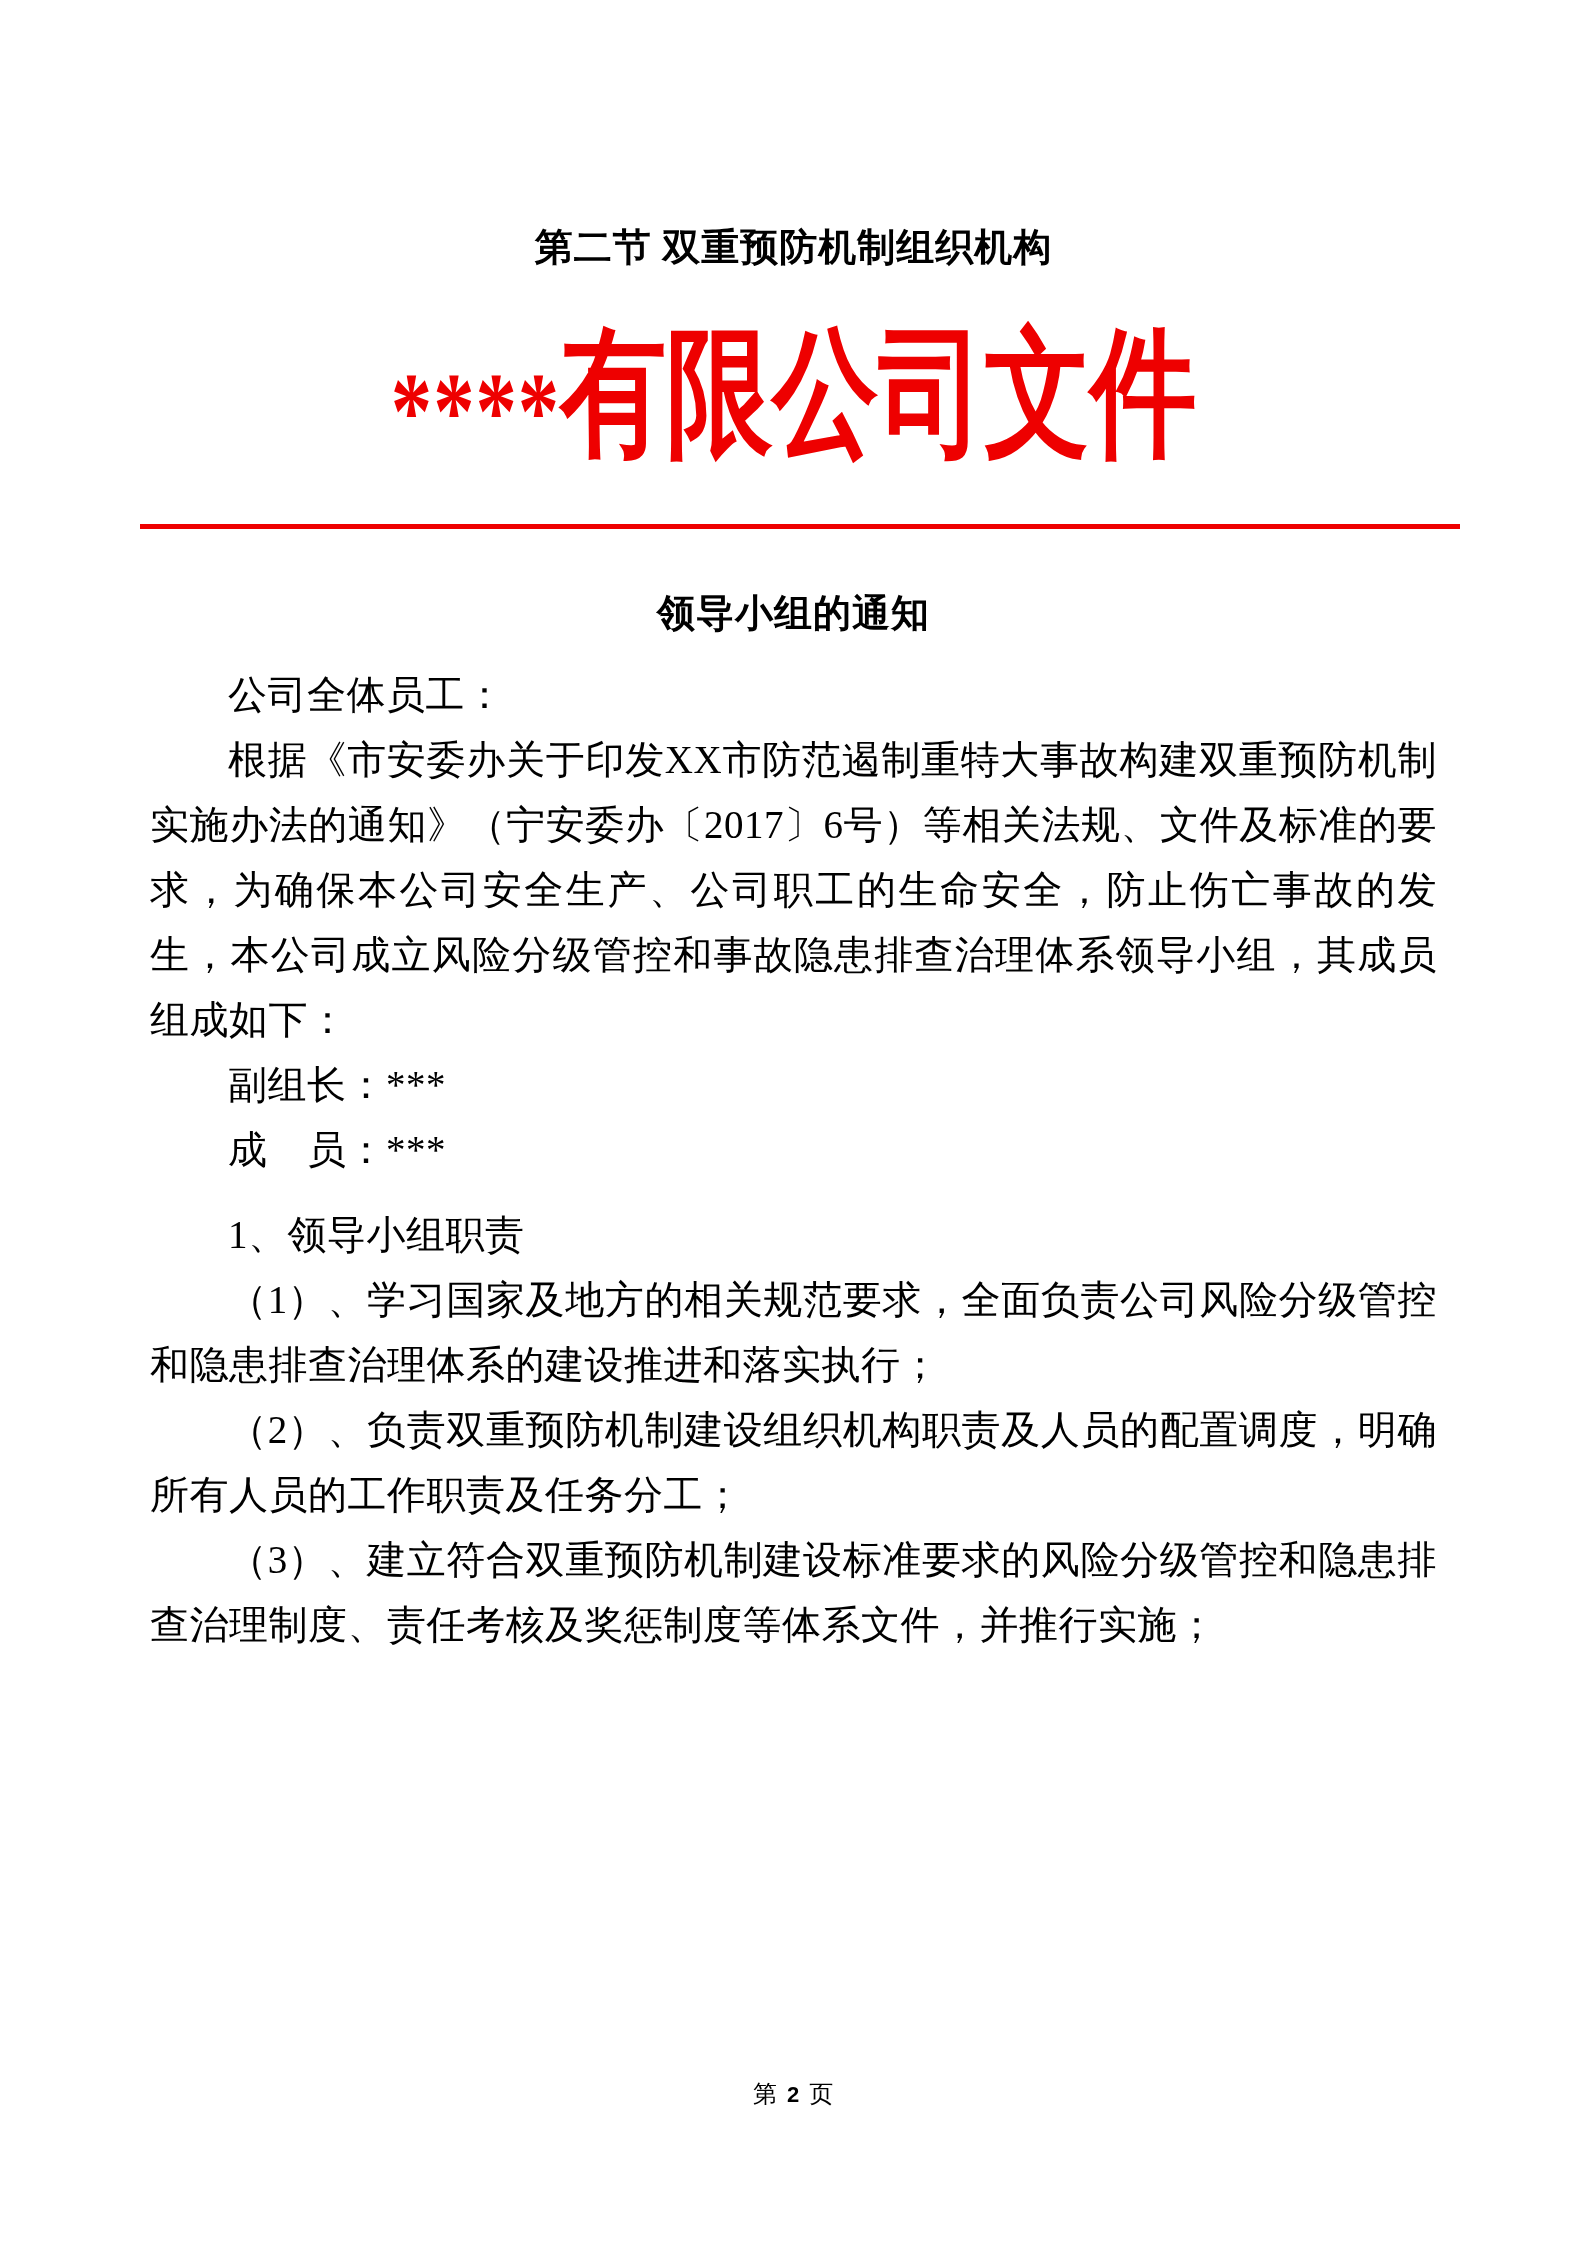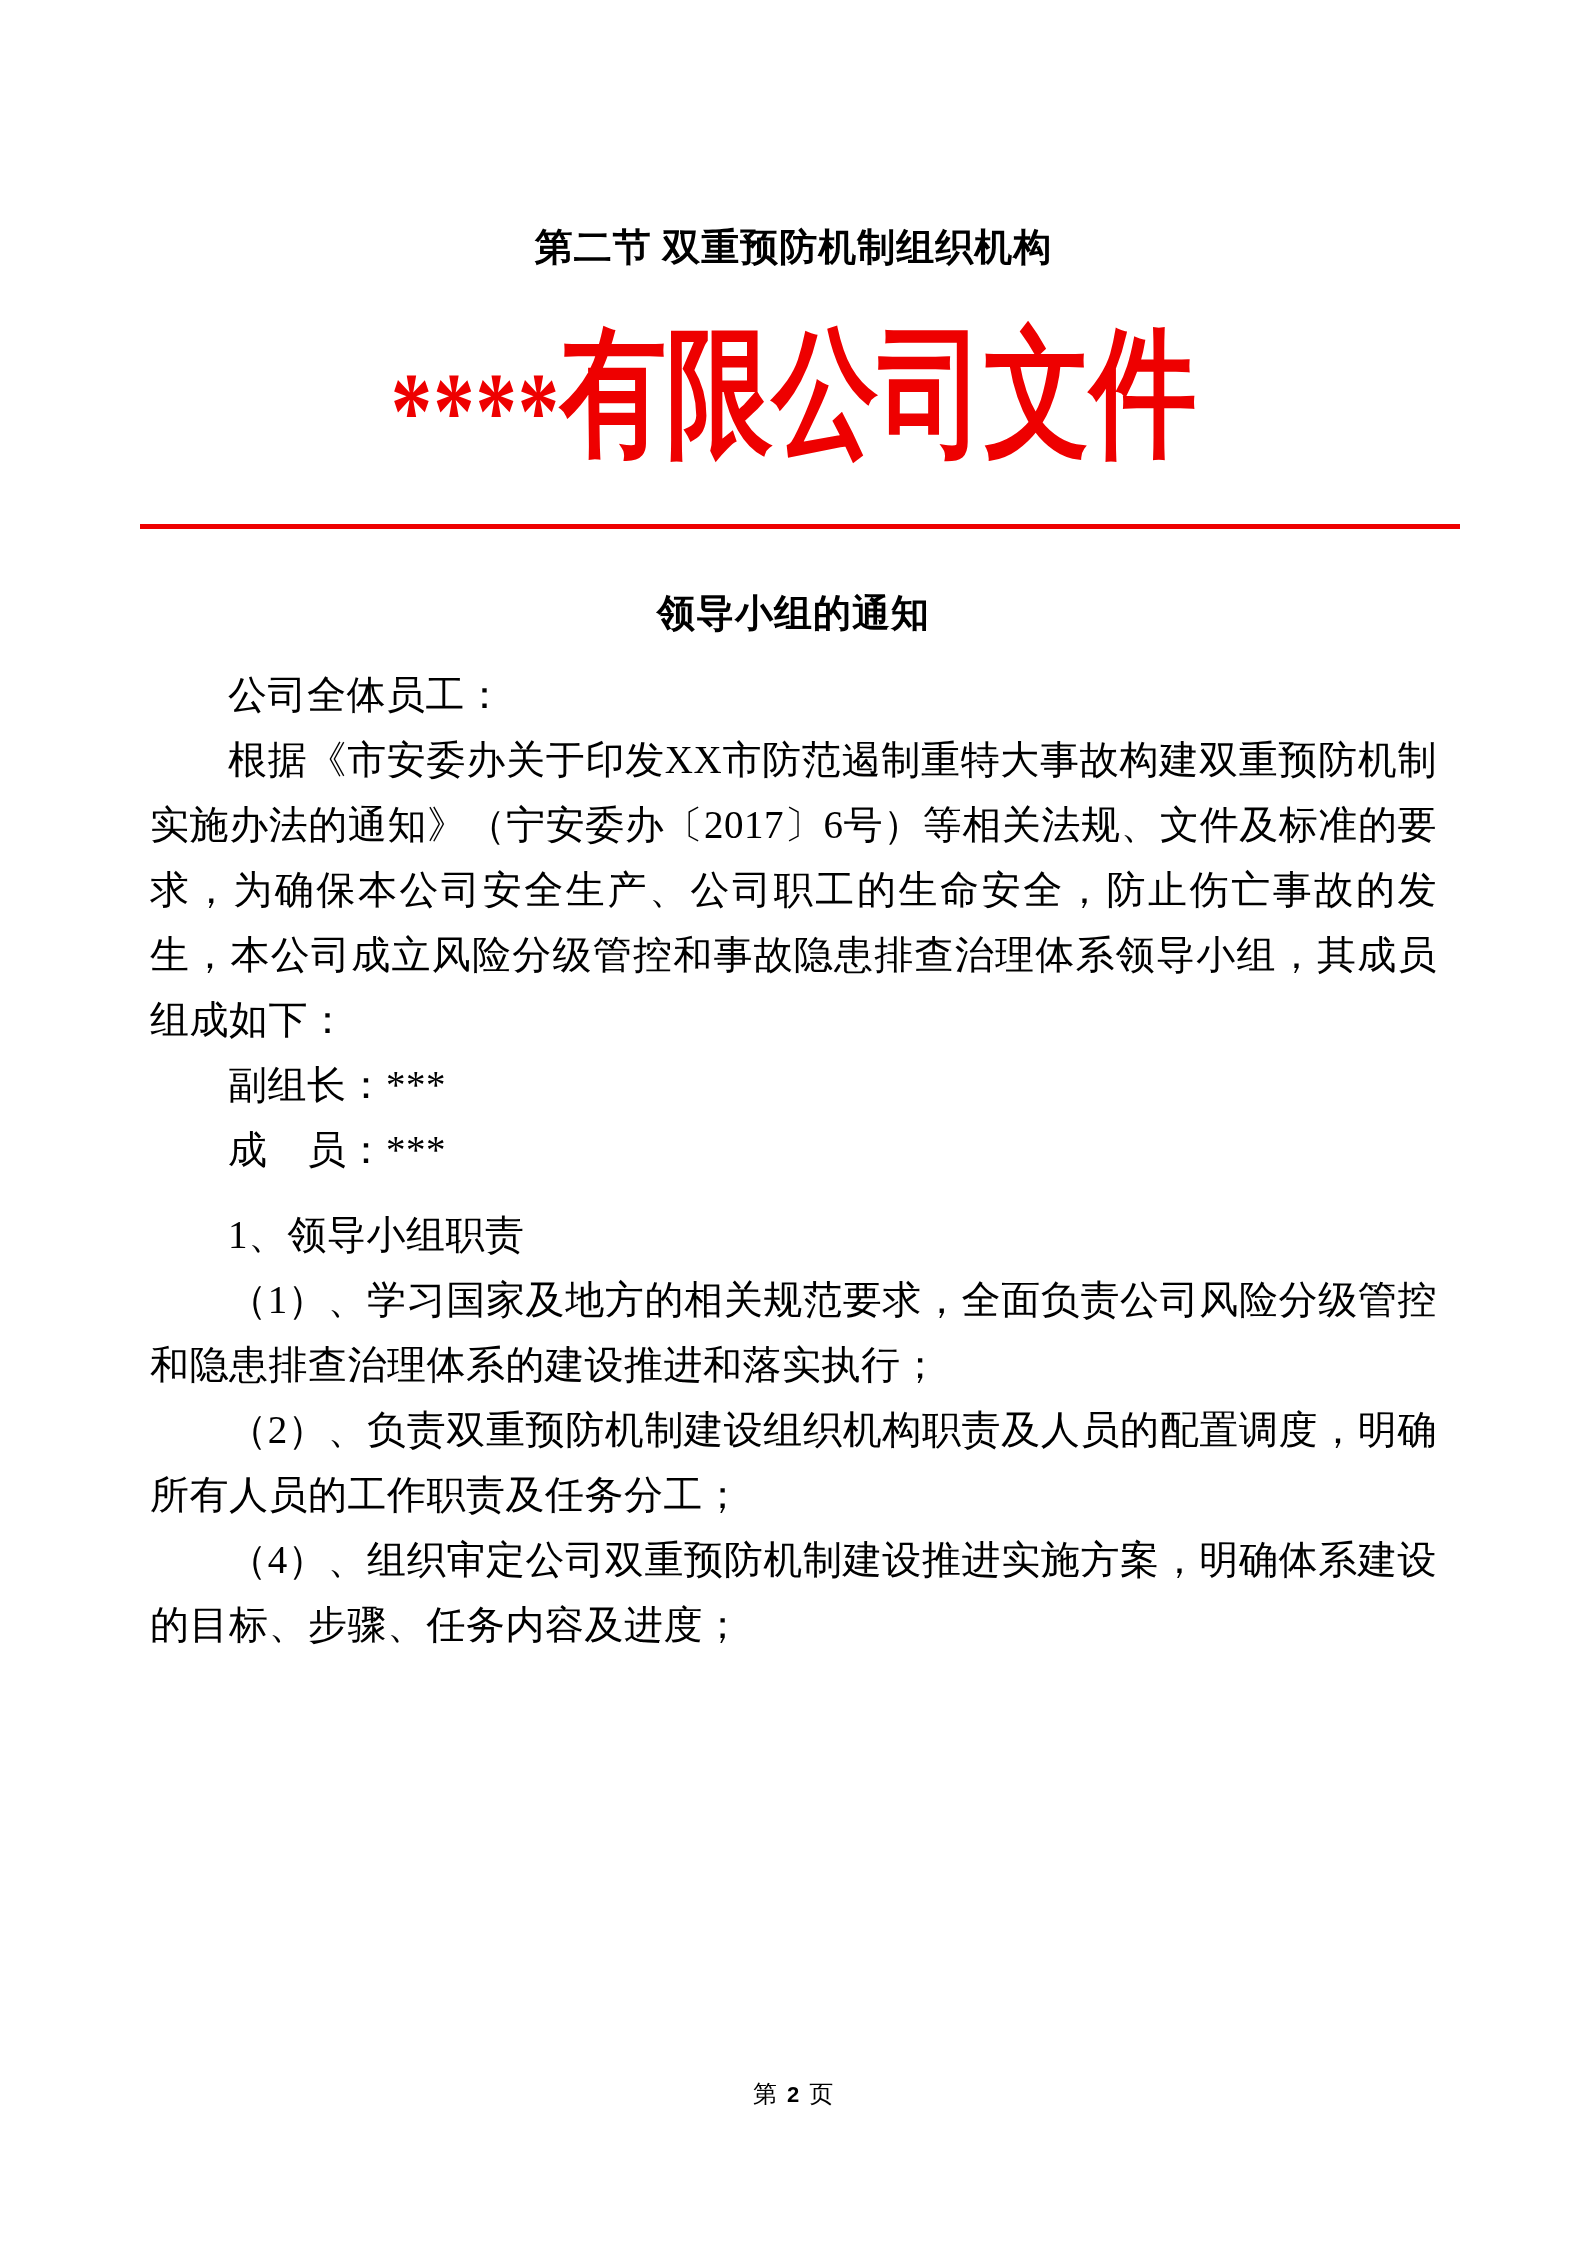--- a/index.html
+++ b/index.html
@@ -105,21 +105,21 @@
   <div class="body">
     <p class="par">公司全体员工：</p>
     <div>
 
     <p class="par">根据《市安委办关于印发XX市防范遏制重特大事故构建双重预防机制实施办法的通知》（宁安委办〔2017〕6号）等相关法规、文件及标准的要求，为确保本公司安全生产、公司职工的生命安全，防止伤亡事故的发生，本公司成立风险分级管控和事故隐患排查治理体系领导小组，其成员组成如下：</p>
         <p class="par">副组长：***</p>
         <p class="par">成　员：***</p>
         <p class="par gap-before">1、领导小组职责</p>
         <p class="par">（1）、学习国家及地方的相关规范要求，全面负责公司风险分级管控和隐患排查治理体系的建设推进和落实执行；</p>
         <p class="par">（2）、负责双重预防机制建设组织机构职责及人员的配置调度，明确所有人员的工作职责及任务分工；</p>
-        <p class="par">（4）、组织审定公司双重预防机制建设推进实施方案，明确体系建设的目标、步骤、任务内容及进度；</p>
+        <p class="par">（3）、建立符合双重预防机制建设标准要求的风险分级管控和隐患排查治理制度、责任考核及奖惩制度等体系文件，并推行实施；</p>
       </div>
   </div>
 
   <div class="footer">
     <span>第</span><span class="num">2</span><span>页</span>
   </div>
 
 </div>
 
 </body></html>

